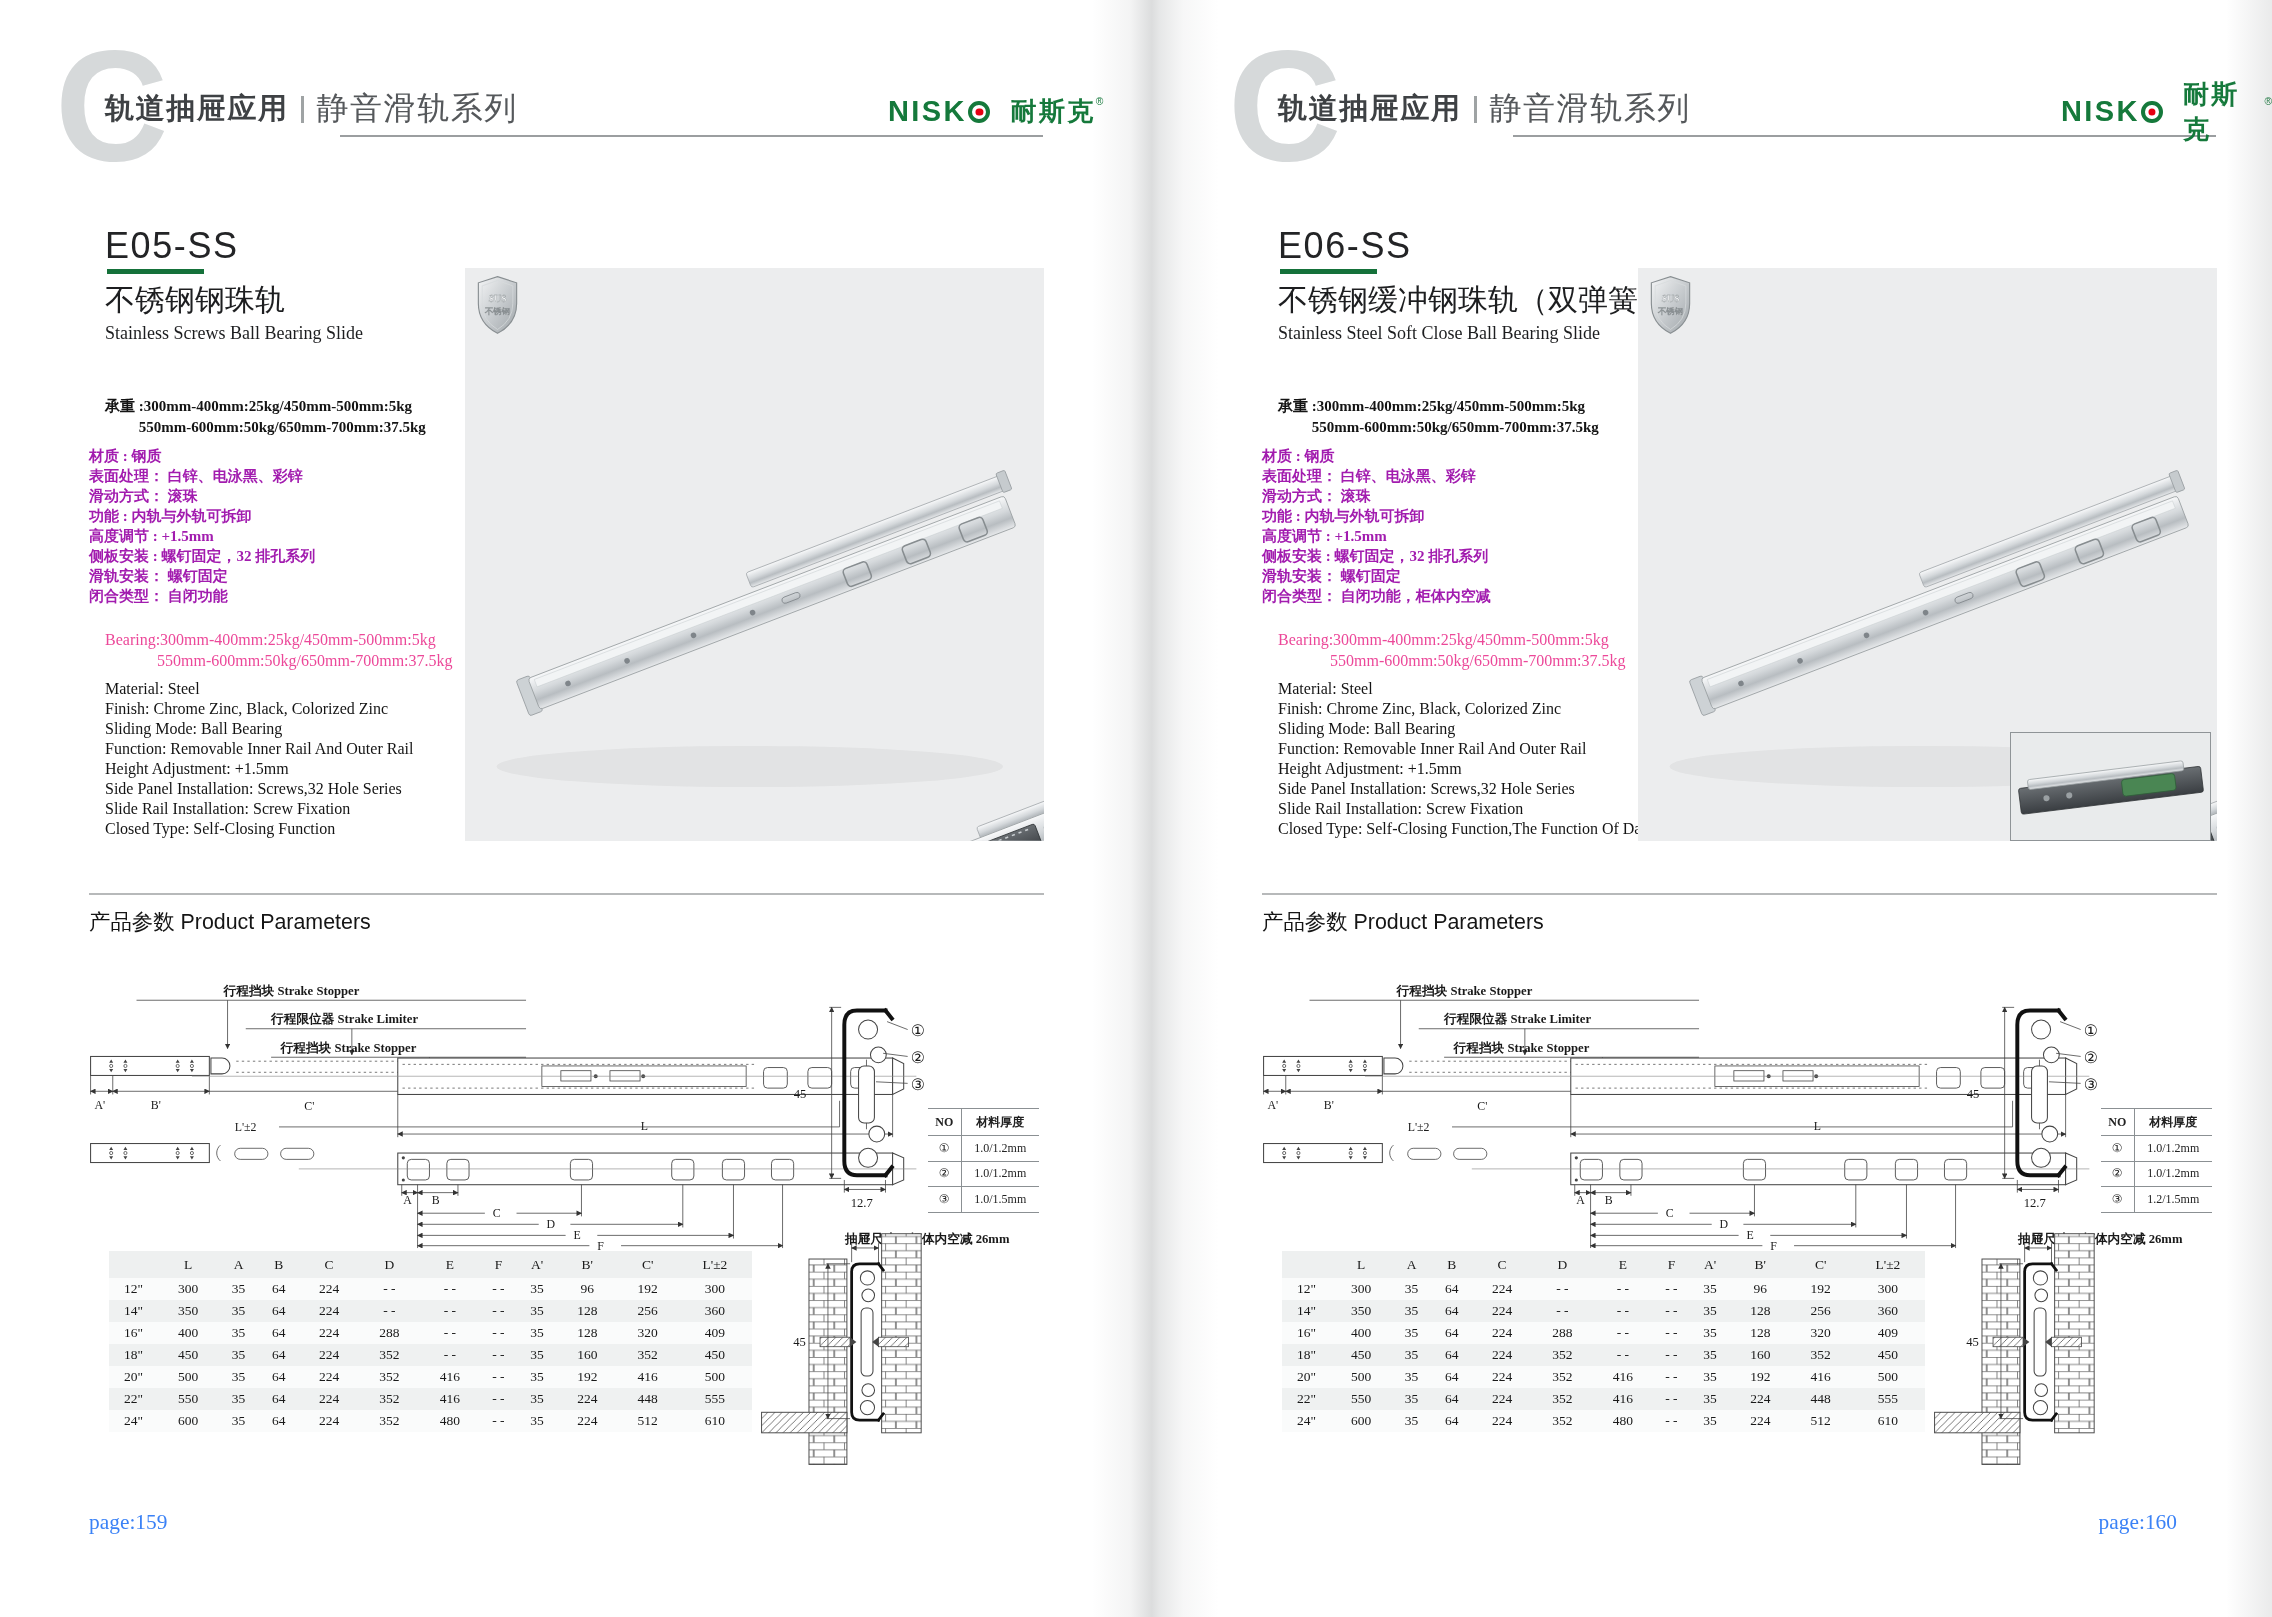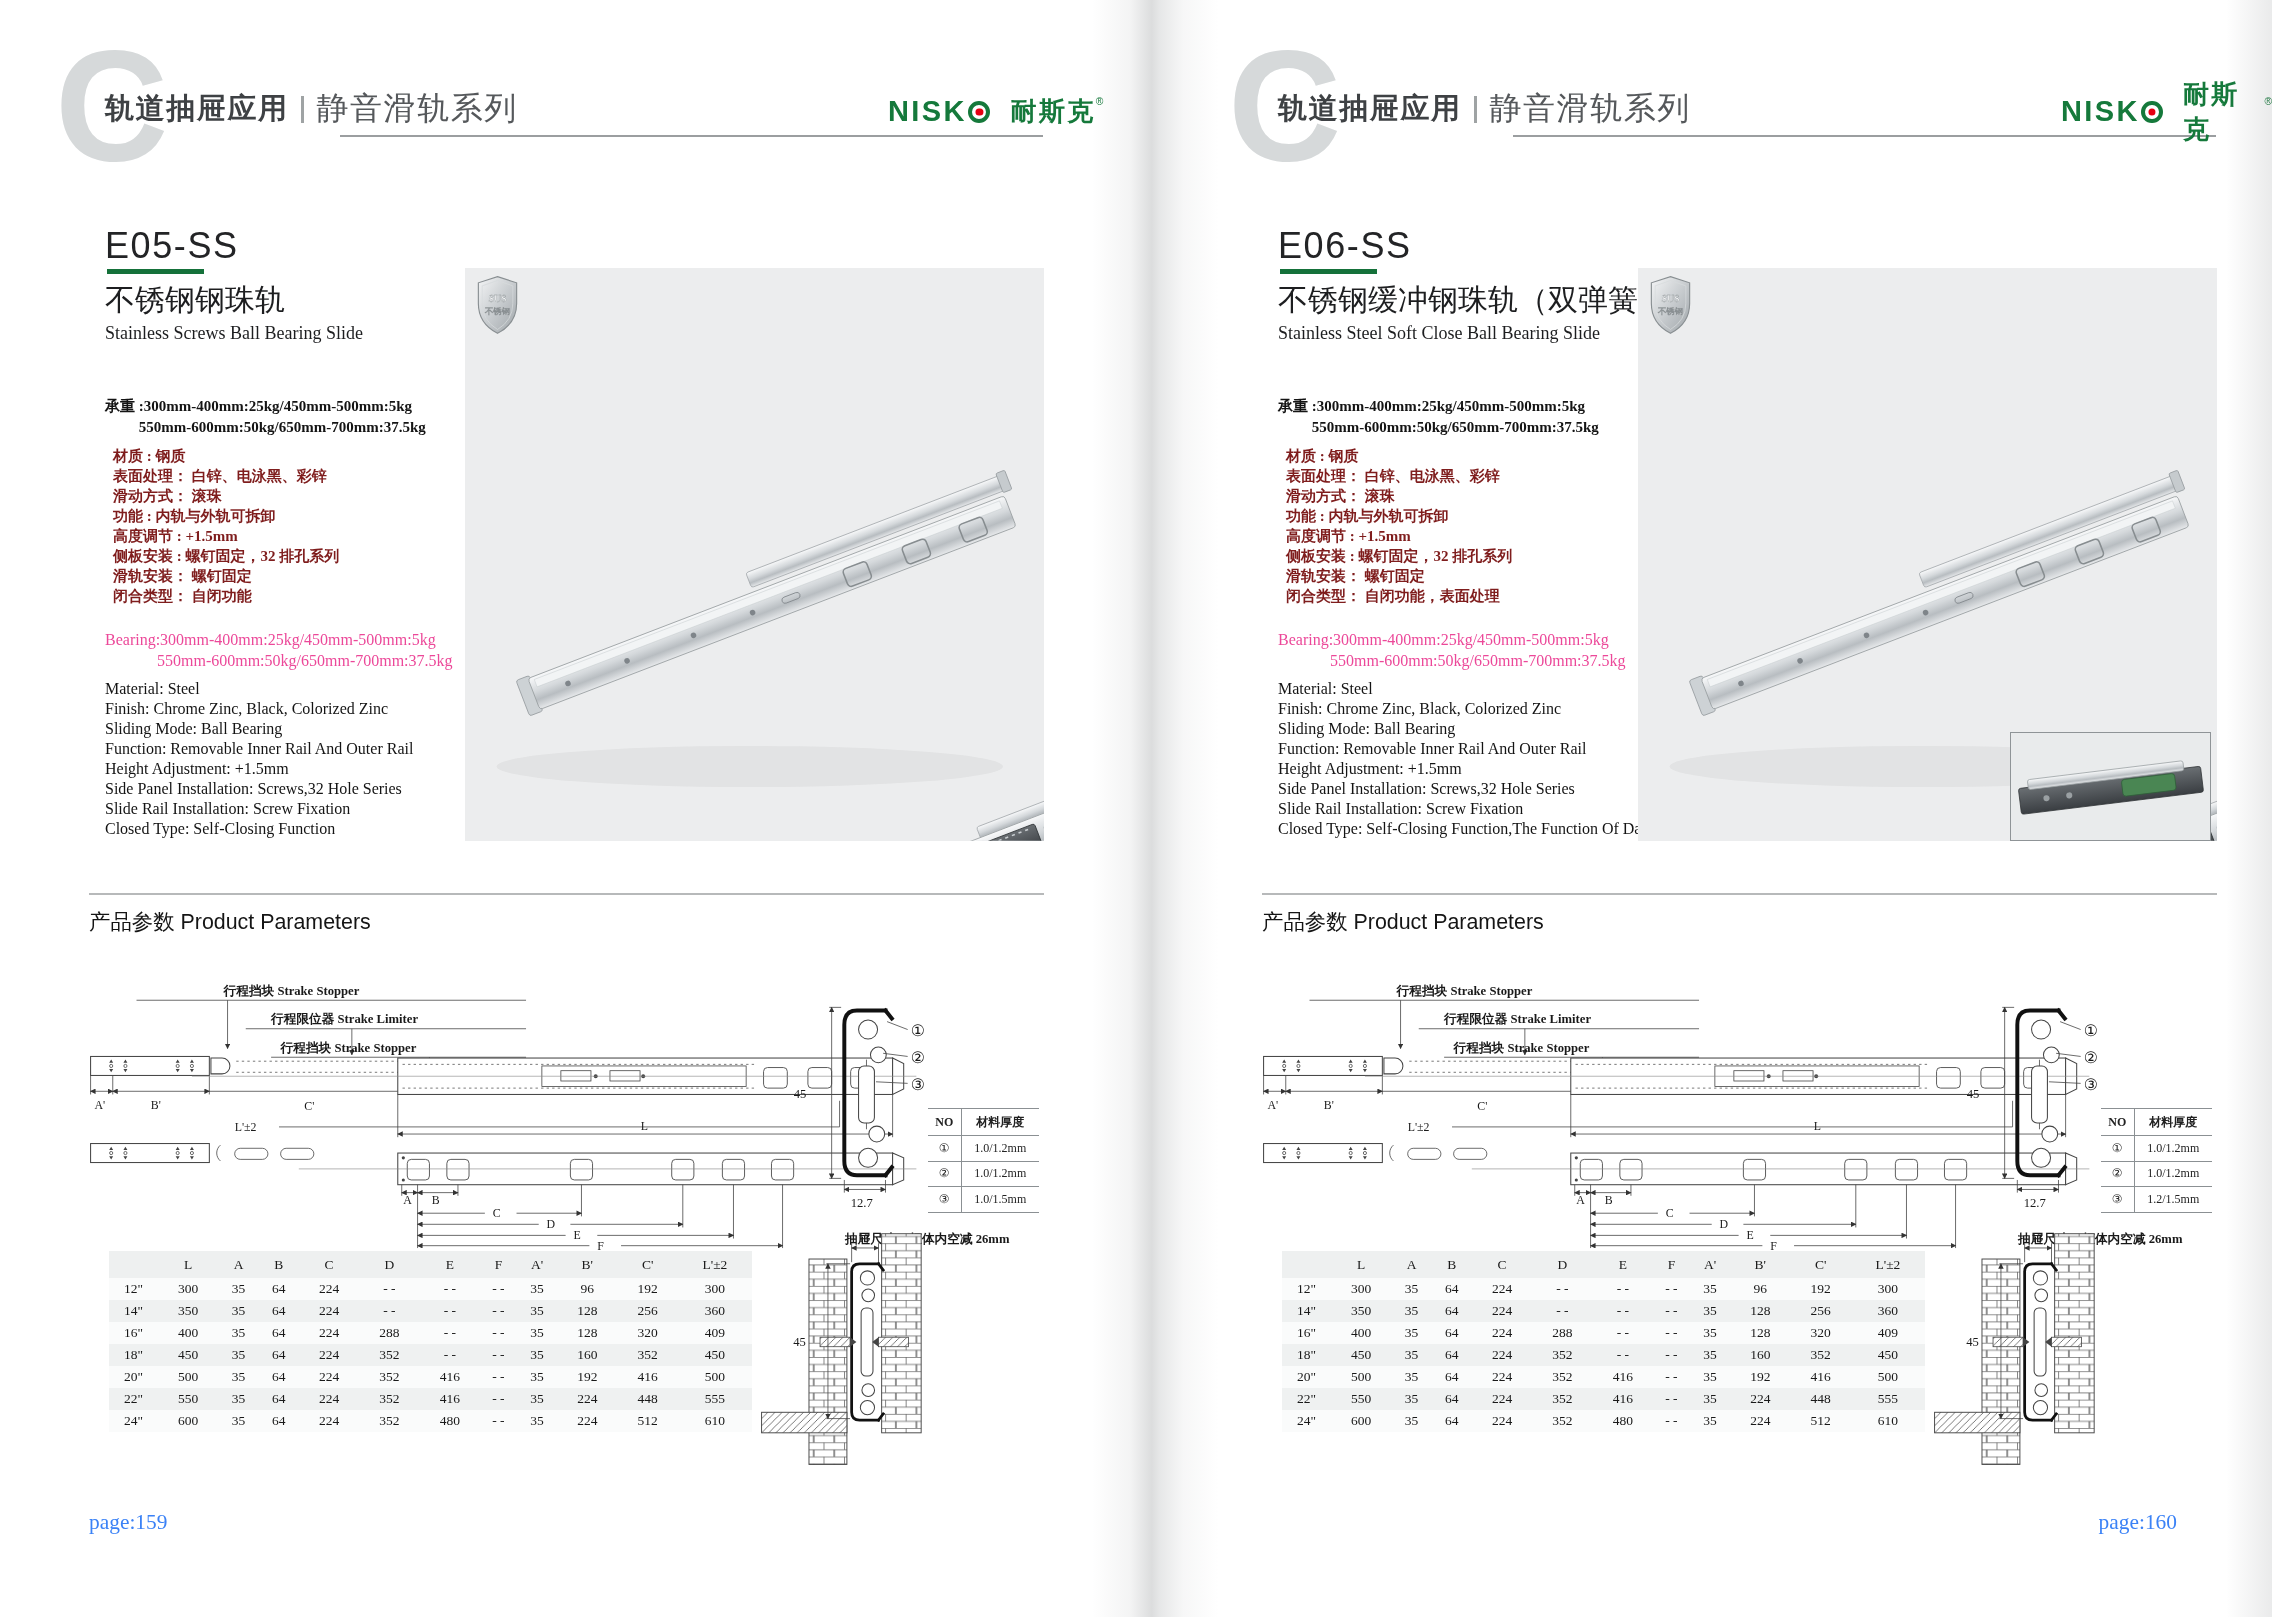--- a/index.html
+++ b/index.html
@@ -27,21 +27,21 @@
   .logo-o{width:22px;height:22px;border:4.7px solid var(--green);border-radius:50%;margin-left:1.6px;position:relative;display:inline-block;}
   .logo-dot{position:absolute;left:50%;top:50%;transform:translate(-50%,-50%);width:7.1px;height:7.1px;border-radius:50%;background:#e60012;}
   .logo-cn{font-size:26px;font-weight:bold;color:var(--green);margin-left:20px;letter-spacing:2.4px;}
   .logo-reg{font-size:10.3px;color:var(--green);align-self:flex-start;margin-top:0.8px;}
   
   .prod-code{position:absolute;left:105px;top:225px;font-size:36px;color:#232426;letter-spacing:1.6px;}
   .prod-underline{position:absolute;left:107px;top:269px;width:97px;height:4.7px;background:#15713a;}
   .prod-cn{position:absolute;left:105px;top:280px;font-size:30px;color:#1d1e20;text-align:right;}
   .prod-en{position:absolute;left:105px;top:323px;font-size:18px;font-family:var(--serif);color:#1d1e20;}
   .load-cn{position:absolute;left:105px;top:396px;font:600 15px var(--serif);line-height:21.4px;white-space:pre;color:#141414;}
-  .specs-cn{position:absolute;left:113px;top:446px;font:600 15px var(--serif);line-height:20px;color:#7f1d1d;}
+  .specs-cn{position:absolute;left:89px;top:446px;font:600 15px var(--serif);line-height:20px;color:#a21caf;}
   .load-en{position:absolute;left:105px;top:629px;font:400 16px var(--serif);line-height:21.4px;white-space:pre;color:#ec4899;}
   .specs-en{position:absolute;left:105px;top:679px;font:400 16px var(--serif);line-height:20px;color:#141414;}
   
   .photo{position:absolute;left:465px;top:268px;width:579px;height:573px;background:#ecedee;}
   .slides-svg{position:absolute;left:0;top:0;width:100%;height:100%;}
   .badge{position:absolute;left:8px;top:6.3px;width:49px;height:62px;}
   .photo-inset{position:absolute;left:372px;top:464px;width:201px;height:109px;border:0.8px solid #8f9497;background:#e9ebec;}
   .photo-inset svg{width:100%;height:100%;display:block;}
   
   .params-rule{position:absolute;left:89px;top:893px;width:955px;height:1.6px;background:#b7b9ba;}
@@ -529,21 +529,21 @@
 
       <div class="load-cn"><div>承重 :300mm-400mm:25kg/450mm-500mm:5kg</div><div>         550mm-600mm:50kg/650mm-700mm:37.5kg</div></div>
       <div class="specs-cn">
           <div>材质 : 钢质</div>
           <div>表面处理： 白锌、电泳黑、彩锌</div>
           <div>滑动方式： 滚珠</div>
           <div>功能 : 内轨与外轨可拆卸</div>
           <div>高度调节 : +1.5mm</div>
           <div>侧板安装 : 螺钉固定，32 排孔系列</div>
           <div>滑轨安装： 螺钉固定</div>
-          <div>闭合类型： 自闭功能，表面处理</div>
+          <div>闭合类型： 自闭功能，柜体内空减</div>
         </div>
       <div class="load-en"><div>Bearing:300mm-400mm:25kg/450mm-500mm:5kg</div><div>             550mm-600mm:50kg/650mm-700mm:37.5kg</div></div>
       <div class="specs-en">
           <div>Material: Steel</div>
           <div>Finish: Chrome Zinc, Black, Colorized Zinc</div>
           <div>Sliding Mode: Ball Bearing</div>
           <div>Function: Removable Inner Rail And Outer Rail</div>
           <div>Height Adjustment: +1.5mm</div>
           <div>Side Panel Installation: Screws,32 Hole Series</div>
           <div>Slide Rail Installation: Screw Fixation</div>

